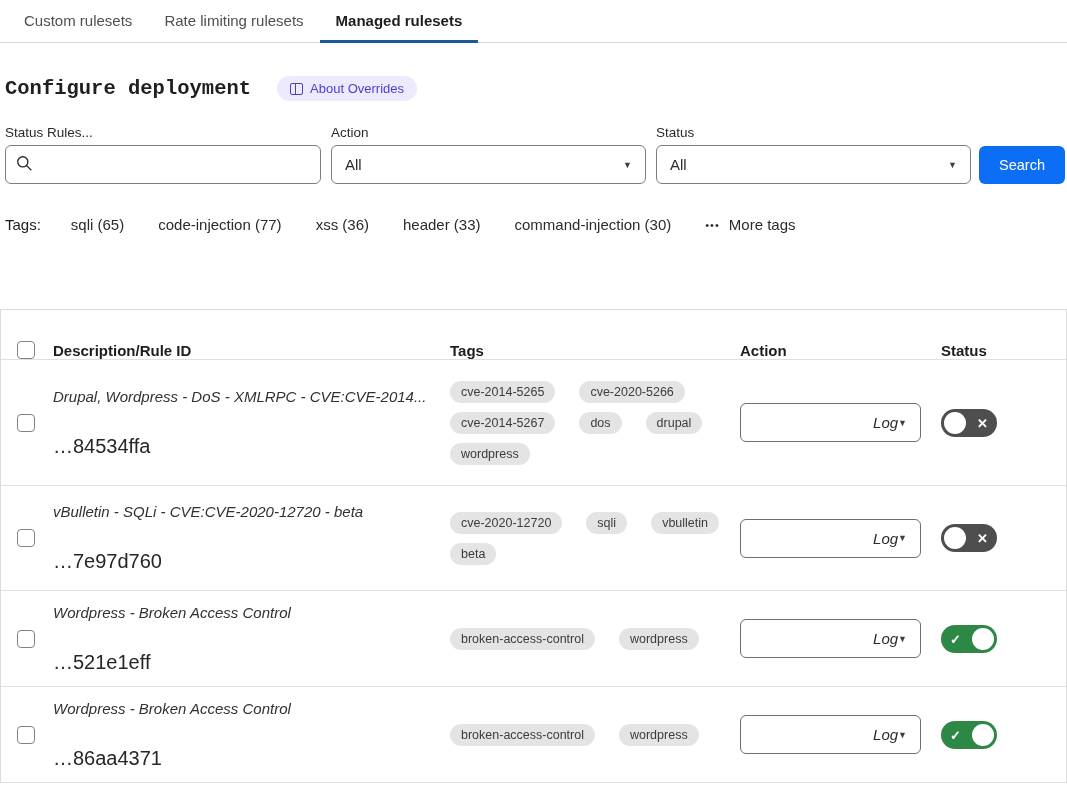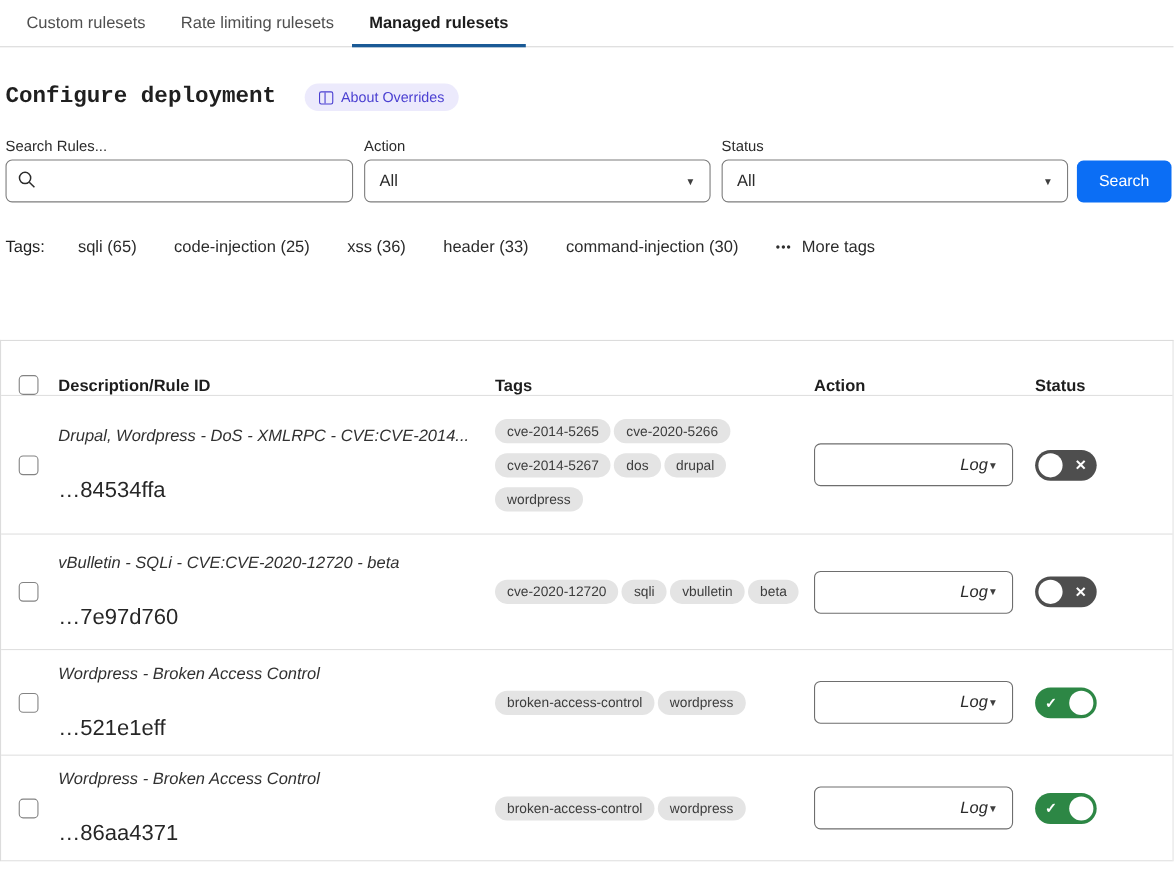--- a/index.html
+++ b/index.html
@@ -48,21 +48,21 @@
   .trow { display:flex; align-items:center; border-bottom:1px solid #e0e0e0; }
   .trow.head { min-height:50px; font-weight:700; font-size:15px; color:#1d1d1d;align-items:flex-end; }
   .c-check { width:52px; padding-left:16px; flex-shrink:0; }
   .c-desc  { width:397px; flex-shrink:0; padding-right:14px; }
   .c-tags  { width:290px; flex-shrink:0; padding-right:10px; }
   .c-action{ width:201px; flex-shrink:0; }
   .c-status{ flex:1; }
   .checkbox { width:18px; height:18px; border:1px solid #838383; border-radius:4px; background:#fff; cursor:pointer; }
   .desc { font-size:15px; color:#313131;font-style:italic; }
   .ruleid { font-family:Liberation Sans, sans-serif; font-size:20px; color:#262626; margin-top:30px; }
-  .pills { display:flex; flex-wrap:wrap; gap:9px 3px; }
+  .pills { display:flex; flex-wrap:wrap; gap:9px 24px; }
   .pill { background:#e4e4e4; color:#3c3c3c; font-size:12.5px; padding:4px 11px; border-radius:11px; white-space:nowrap; }
   .row-select { width:181px; height:39px; border:1px solid #6e6e6e; border-radius:6px; background:#fff;
     display:flex; align-items:center; justify-content:flex-end; padding:0 13px; font-size:15px; color:#2b2b2b; cursor:pointer;font-style:italic; }
   .toggle { position:relative; width:56px; height:28px; border-radius:14px; cursor:pointer; }
   .toggle .knob { position:absolute; top:3px; width:22px; height:22px; border-radius:50%; background:#fff; }
   .toggle .t-glyph { position:absolute; top:50%; transform:translateY(-50%); color:#fff; font-size:13px; font-weight:700; }
   .toggle.off { background:#4e4e4e; }
   .toggle.off .knob { left:3px; }
   .toggle.off .t-glyph { right:9px; }
   .toggle.on { background:#2d8745; }
@@ -82,21 +82,21 @@
 <div class="heading-row">
   <div class="page-title">Configure deployment</div>
   <div class="about-badge">
     <span class="book-icon"></span>
     <span>About Overrides</span>
   </div>
 </div>
 
 <div class="filters">
   <div class="fgroup search">
-    <div class="flabel">Search Rules...</div>
+    <div class="flabel">Status Rules...</div>
     <div class="searchbox">
       <svg class="mag-icon" viewBox="0 0 20 20">
         <circle cx="8" cy="8" r="6" fill="none" stroke="#2b2b2b" stroke-width="1.6"></circle>
         <line x1="12.5" y1="12.5" x2="18" y2="18" stroke="#2b2b2b" stroke-width="1.6"></line>
       </svg>
       <input type="text" value="" style="">
     </div>
   </div>
   <div class="fgroup action">
     <div class="flabel">Action</div>
@@ -111,21 +111,21 @@
       <span>All</span>
       <span class="caret">▼</span>
     </div>
   </div>
   <button class="search-btn">Search</button>
 </div>
 
 <div class="tagsbar">
   <span class="tlabel">Tags:</span>
   <span class="taglink">sqli (65)</span>
-  <span class="taglink">code-injection (25)</span>
+  <span class="taglink">code-injection (77)</span>
   <span class="taglink">xss (36)</span>
   <span class="taglink">header (33)</span>
   <span class="taglink">command-injection (30)</span>
   <span class="more-tags">
     <span class="dots">•••</span>
     <span>More tags</span>
   </span>
 </div>
 
 <div class="rules-table">

